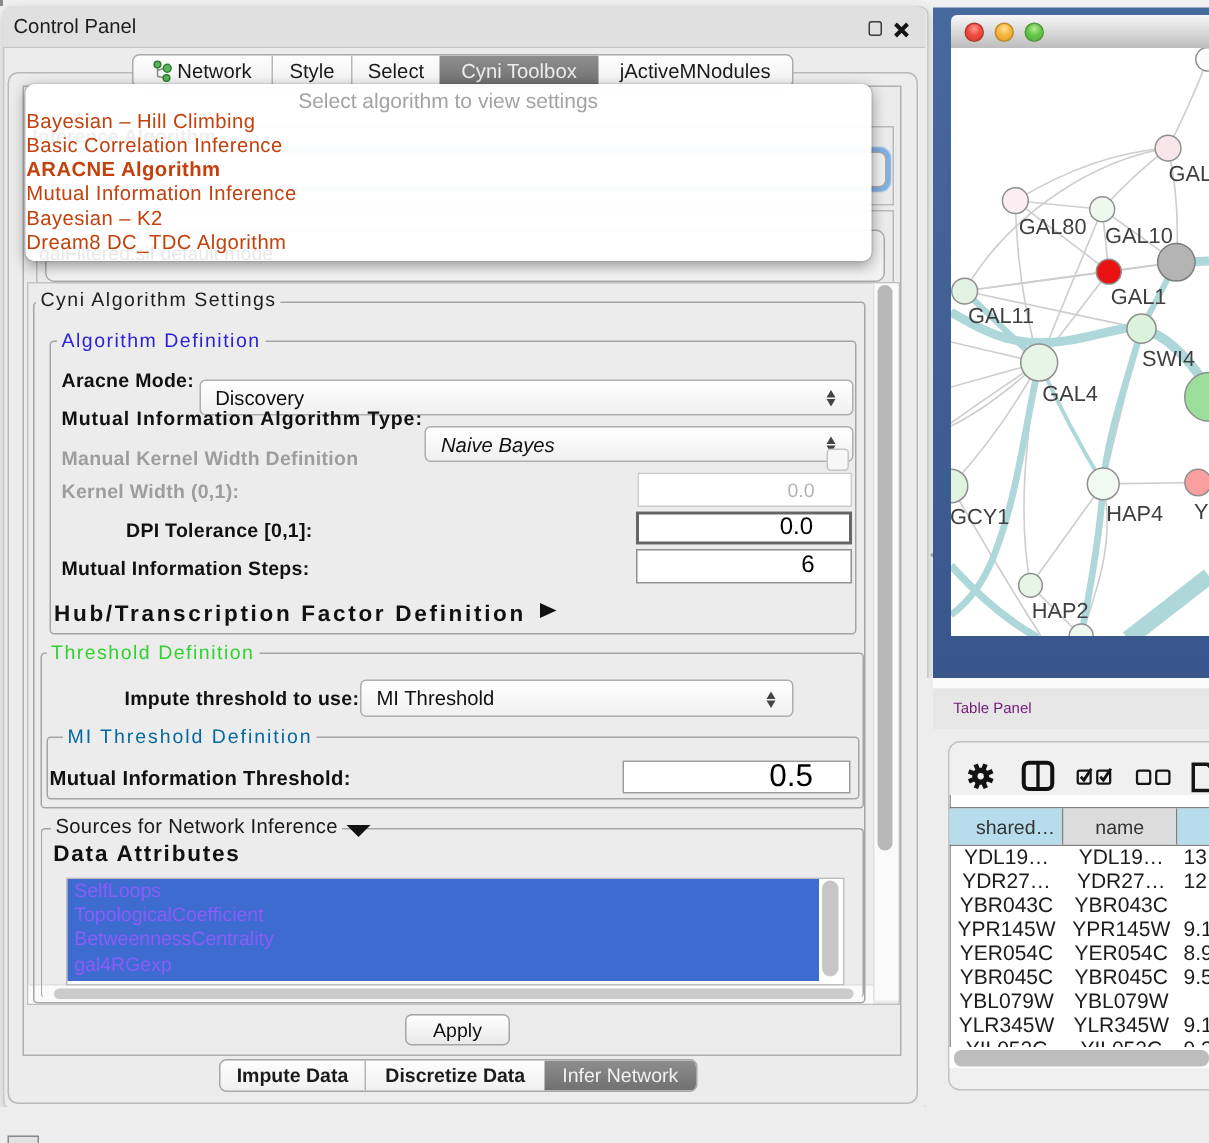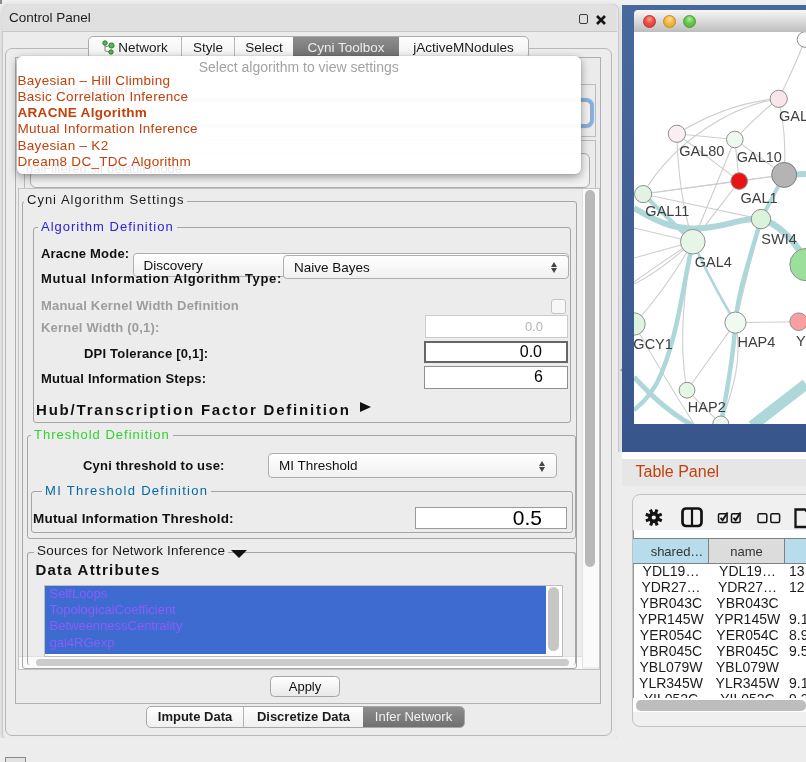--- a/index.html
+++ b/index.html
@@ -56,39 +56,39 @@
 <div class="glbl" style="left:24px;top:194px;color:#1d1d1d;">Cyni Algorithm Settings</div>
 
 <div class="gbox" style="left:33px;top:226.9px;width:536px;height:194px;"></div>
 <div class="glbl" style="left:38px;top:220.5px;color:#2a21d9;">Algorithm Definition</div>
 <div class="lbl" style="left:41px;top:246px;">Aracne Mode:</div>
 <div class="combo" style="left:132.5px;top:241px;width:434px;height:22px;margin-top:12px;">
     <div class="tx">Discovery</div>
     <div class="arr"></div>
   </div>
 <div class="lbl" style="left:41px;top:271px;letter-spacing:0.65px;">Mutual Information Algorithm Type:</div>
-<div class="combo" style="left:283px;top:255px;width:284px;height:22px;">
+<div class="combo" style="left:283px;top:284px;width:284px;height:22px;font-style:italic;">
     <div class="tx">Naive Bayes</div>
     <div class="arr"></div>
   </div>
 <div class="lbl" style="left:41px;top:298px;color:#9d9d9d;">Manual Kernel Width Definition</div>
 <div class="abs" style="left:551px;top:298.5px;width:13px;height:13px;border:1px solid #c4c4c4;border-radius:3px;background:#f7f7f7;"></div>
 <div class="lbl" style="left:41px;top:320px;color:#9d9d9d;">Kernel Width (0,1):</div>
 <div class="fld" style="left:425px;top:315px;width:143px;height:23px;border:1px solid #cccccc;font-size:13px;color:#b3b3b3;">0.0</div>
 <div class="lbl" style="left:41px;top:345.5px;margin-left:43px;">DPI Tolerance [0,1]:</div>
 <div class="fld" style="left:424px;top:340.5px;width:144px;height:22px;border:2px solid #666;font-size:16px;color:#000;">0.0</div>
 <div class="lbl" style="left:41px;top:370.5px;">Mutual Information Steps:</div>
 <div class="fld" style="left:424px;top:365.5px;width:144px;height:23px;border:1px solid #8f8f8f;font-size:16px;color:#000;">6</div>
 <div class="lbl" style="left:36px;top:401px;font-size:15px;letter-spacing:1.8px;">Hub/Transcription Factor Definition</div>
 <div class="abs" style="left:360px;top:402px;width:0;height:0;border:5.8px solid transparent;border-left:11px solid #111;"></div>
 
 <div class="gbox" style="left:27px;top:435px;width:547px;height:101.5px;"></div>
 <div class="glbl" style="left:31px;top:429px;color:#2fd32f;">Threshold Definition</div>
-<div class="lbl" style="left:83px;top:458px;">Cyni threshold to use:</div>
-<div class="combo" style="left:240px;top:453px;width:287px;height:23px;margin-left:28px;">
+<div class="lbl" style="left:83px;top:458px;">Impute threshold to use:</div>
+<div class="combo" style="left:240px;top:453px;width:287px;height:23px;">
     <div class="tx">MI Threshold</div>
     <div class="arr"></div>
   </div>
 
 <div class="gbox" style="left:31px;top:491px;width:539.5px;height:39.5px;"></div>
 <div class="glbl" style="left:42px;top:485px;color:#0369a1;letter-spacing:1.3px;">MI Threshold Definition</div>
 <div class="lbl" style="left:33px;top:510.5px;font-size:13.5px;">Mutual Information Threshold:</div>
 <div class="fld" style="left:415px;top:506.5px;width:152px;height:22px;border:1px solid #9a9a9a;font-size:21px;color:#000;">0.5</div>
 
 <div class="gbox" style="left:27px;top:552px;width:547px;height:112px;border-bottom:none;"></div>
@@ -108,21 +108,21 @@
  <div style="flex:1;background:linear-gradient(#8e8e8e,#707070);display:flex;align-items:center;justify-content:center;font-size:13px;color:#f2f2f2;">Infer Network</div>
 </div>
 <div class="abs" style="left:0px;top:738px;width:617px;height:24px;background:#ededed;"></div>
 
 <div class="abs" style="left:5px;top:757px;width:19px;height:10px;border:1.5px solid #8a8a8a;background:#e2e2e2;"></div>
 <div class="abs" style="left:615.5px;top:366px;width:0;height:0;border:4px solid transparent;border-right:5px solid #9a9a9a;"></div>
 
 <div class="abs" style="left:617px;top:452px;width:189px;height:310px;background:#ededed;"></div>
 <div class="abs" style="left:622px;top:452px;width:184px;height:7px;background:#fbfbfb;"></div>
 <div class="abs" style="left:622px;top:459px;width:184px;height:26.5px;background:#e6e6e6;"></div>
-<div class="abs" style="left:635.5px;top:459px;height:26.5px;display:flex;align-items:center;font-size:16px;color:#c2410c;">Table Panel</div>
+<div class="abs" style="left:635.5px;top:459px;height:26.5px;display:flex;align-items:center;font-size:10px;color:#701a75;">Table Panel</div>
 
 <div class="abs" style="left:622px;top:5px;width:184px;height:447px;background:linear-gradient(#48699e,#38568c);"></div>
 <div class="abs" style="left:634px;top:9.5px;width:172px;height:22px;background:linear-gradient(#f7f7f7,#bdbdbd);border-bottom:1px solid #808080;border-top-left-radius:4px;"></div>
 <div class="abs" style="left:643.4px;top:15px;width:11px;height:11px;border-radius:50%;background:radial-gradient(circle at 50% 30%,#ff9a8d 0%,#ee4d41 45%,#d93a2f 100%);border:0.5px solid #b5362c;"></div>
 <div class="abs" style="left:663px;top:15px;width:11px;height:11px;border-radius:50%;background:radial-gradient(circle at 50% 30%,#ffe098 0%,#f6b73e 45%,#e29d2e 100%);border:0.5px solid #c08a28;"></div>
 <div class="abs" style="left:683px;top:15px;width:11px;height:11px;border-radius:50%;background:radial-gradient(circle at 50% 30%,#b5eb9a 0%,#67c749 45%,#54ad3a 100%);border:0.5px solid #4d9a36;"></div>
 <div class="abs" style="left:634px;top:31.5px;width:172px;height:392.5px;background:#fff;overflow:hidden;">
 <svg width="172" height="393" viewBox="0 0 172 393">
 <g fill="none" stroke="#cecece" stroke-width="1.1">
 <path d="M171,7.5 Q162,32 144.7,66.8"></path>

